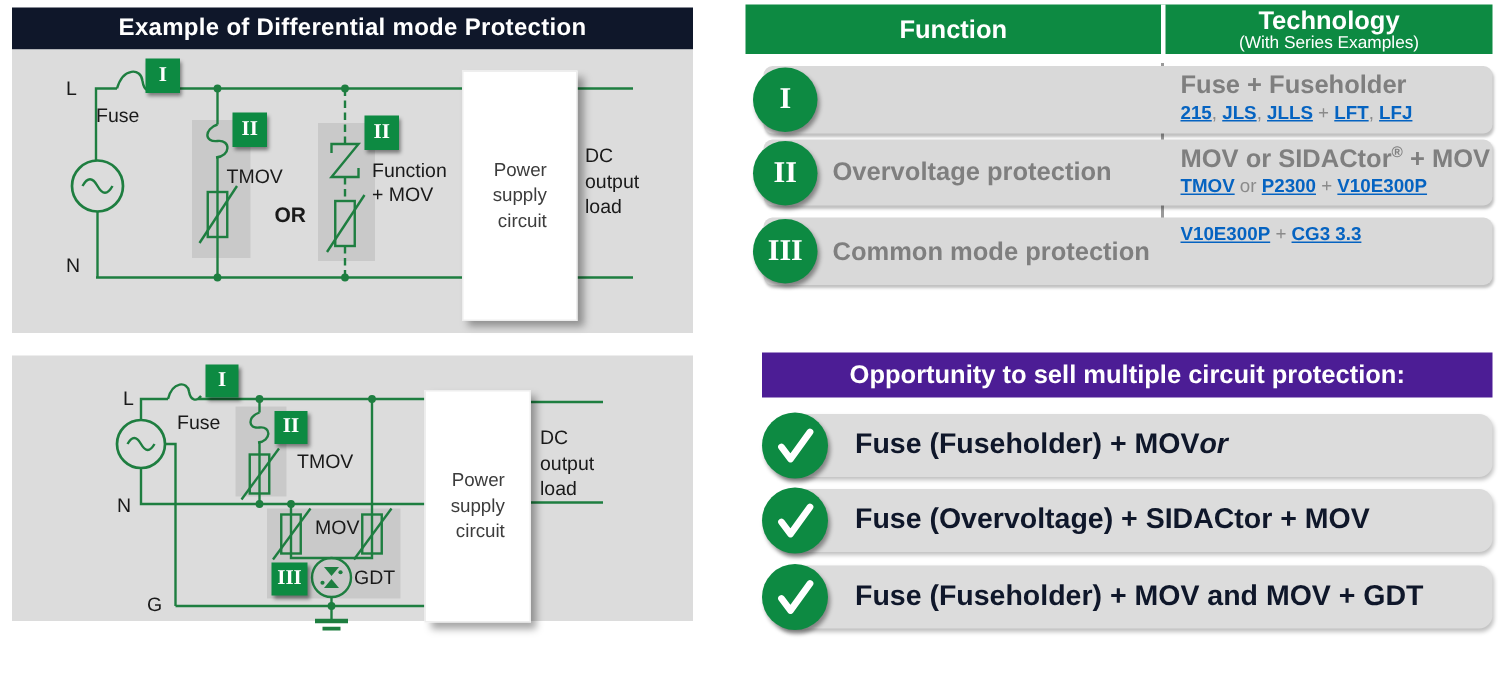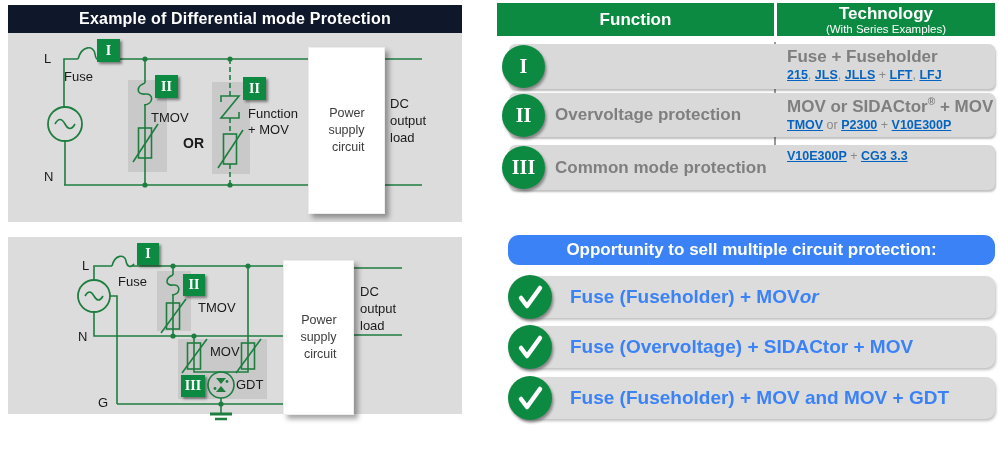--- a/index.html
+++ b/index.html
@@ -41,29 +41,29 @@
   .ft-tech{position:absolute;left:278px;top:3px;right:4px;}
   .tech-title{font-weight:700;font-size:17px;color:#7f7f7f;white-space:nowrap;}
   .series{font-size:12.5px;margin-top:1px;color:#8a8a8a;font-weight:700;white-space:nowrap;}
   .lnk{color:#0563C1;text-decoration:underline;cursor:pointer;}
   .series .plain{color:#8a8a8a;font-weight:400;}
   .sup{vertical-align:super;font-size:60%;}
   .it{font-style:italic;}
 
   
   #opp{position:absolute;left:508px;top:235px;width:487px;height:216px;}
-  .opp-header{position:absolute;left:0;top:0;right:0;height:30px;background:#3b82f6;color:#fff;
-    font-weight:700;font-size:17px;display:flex;align-items:center;justify-content:center;border-radius:11px;}
+  .opp-header{position:absolute;left:0;top:0;right:0;height:30px;background:#4c1d95;color:#fff;
+    font-weight:700;font-size:17px;display:flex;align-items:center;justify-content:center;}
   .opp-row{position:absolute;left:0;right:0;height:44px;}
   .opp-pill{position:absolute;left:9px;right:0;top:1px;height:42px;background:#dcdcdc;
     border-radius:9px;box-shadow:1px 2px 3px rgba(0,0,0,.25);}
   .opp-check{position:absolute;left:0;top:0;width:44px;height:44px;border-radius:50%;
     background:#0D8A42;box-shadow:1.5px 2.5px 3px rgba(0,0,0,.4);}
   .opp-label{position:absolute;left:62px;top:0;height:44px;display:flex;align-items:center;
-    font-weight:700;font-size:19px;color:#3b82f6;white-space:nowrap;}
+    font-weight:700;font-size:19px;color:#0f172a;white-space:nowrap;}
 </style>
 </head>
 <body>
 
 <div id="stage">
 
   <div class="panel" style="left:8px;top:5px;width:454px;">
     <div class="panel-header" style="height:28px;">Example of Differential mode Protection</div>
     <div class="circuit-body" style="width:454px;height:189px;">
       <svg width="454" height="189" viewBox="0 0 454 189">

